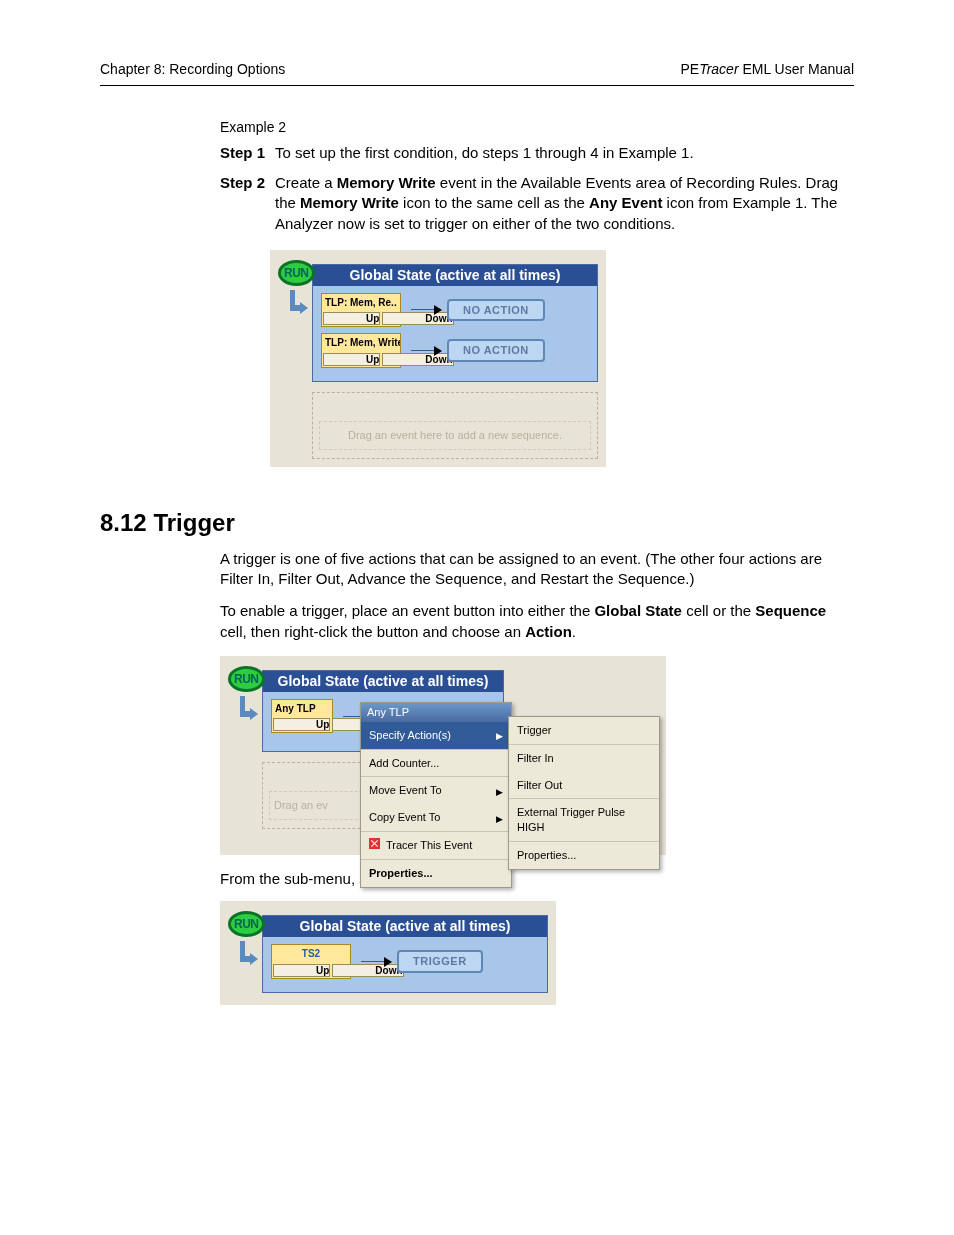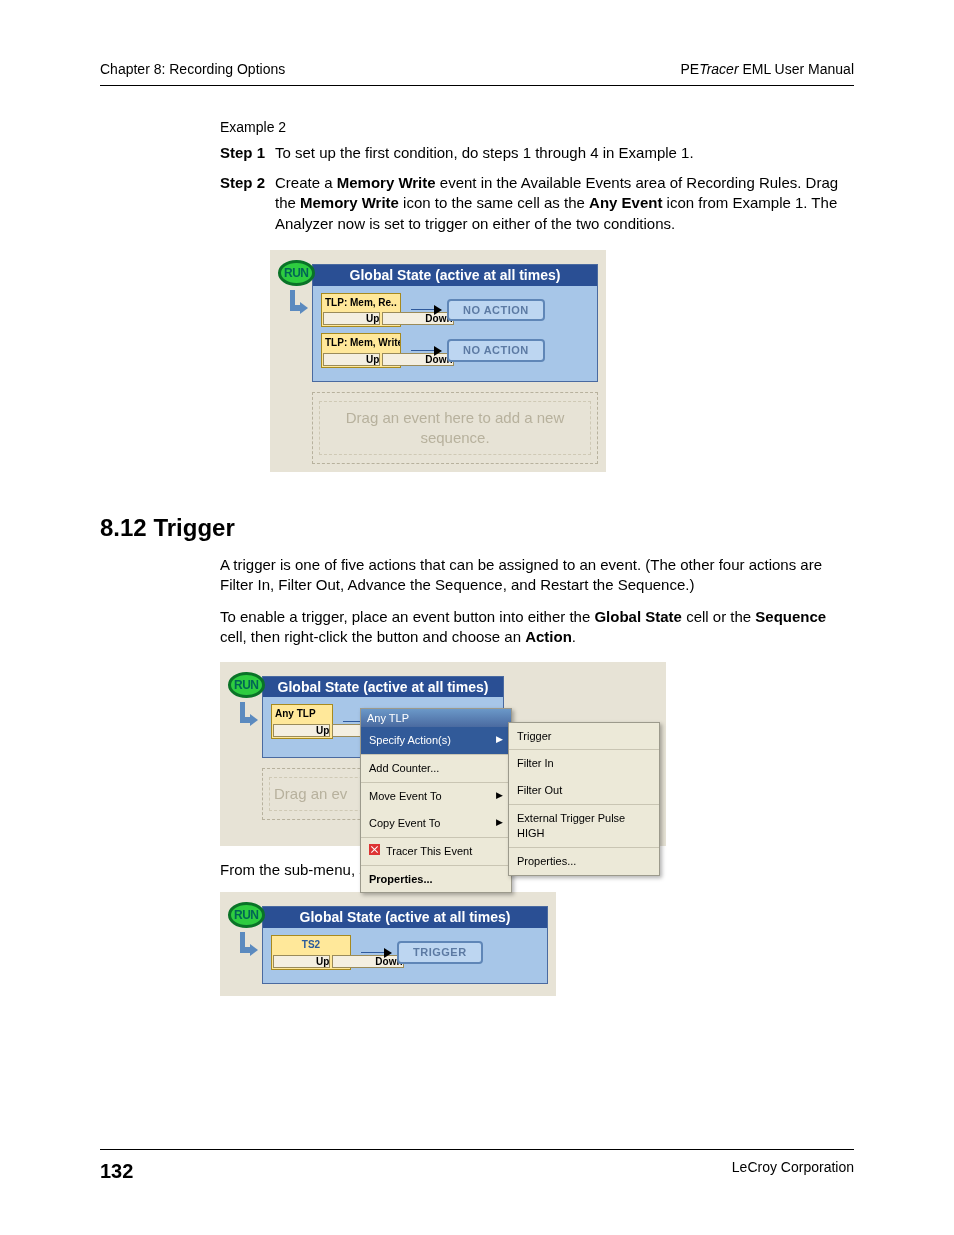--- a/index.html
+++ b/index.html
@@ -115,21 +115,21 @@
     padding: 2px 14px;
     border-radius: 4px;
     letter-spacing: 0.5px;
   }
   .dropzone {
     margin: 10px 0 0 34px;
     border: 1px dashed #b7b19d;
     padding: 8px 6px;
     background:#e7e3d6;
   }
-  .dropzone .placeholder { text-align: center; font-size: 15px; color: #b7b19d; border:1px dashed #cfc9b5; padding:6px 4px;}
+  .dropzone .placeholder { text-align: center; font-size: 11px; color: #b7b19d; border:1px dashed #cfc9b5; padding:6px 4px;margin-top:20px;}
 
   .enter-arrow{
     position:absolute; left:20px; top:40px;
   }
   .enter-arrow svg{ display:block;}
 
   
   .fig2wrap { margin: 14px 0 0 0; }
   .fig2 {
     width: 430px;
@@ -149,21 +149,21 @@
     z-index:3;
   }
   .menu .title {
     background: linear-gradient(#6b98c8,#4a6aa0);
     color: #fff;
     font-size: 11px;
     padding: 2px 6px;
   }
   .menu .item {
     padding: 6px 8px;
-    display:flex; align-items:flex-start; justify-content:space-between;
+    display:flex; align-items:flex-end; justify-content:space-between;
   }
   .menu .item.hl { background: #315a99; color:#fff; }
   .menu .sep { border-top: 1px solid #c9c5b3; margin: 0; }
   .menu .tri{ font-size:9px; color:inherit; }
   .delicon{ width:11px;height:11px; background:#d33; display:inline-block; margin-right:6px; position:relative;}
   .delicon::before,.delicon::after{ content:""; position:absolute; left:1px; right:1px; top:5px; height:1px; background:#fff;}
   .delicon::before{ transform:rotate(45deg);} .delicon::after{ transform:rotate(-45deg);}
 
   .submenu{
     position:absolute; top:60px; left:288px;
@@ -369,18 +369,14 @@
             </div>
             <div class="arrow-link"></div>
             <div class="action-pill">TRIGGER</div>
           </div>
         </div>
       </div>
     </div>
 
   </div>
 
-  <div class="ftr">
-    <div class="pn">132</div>
-    <div>LeCroy Corporation</div>
-  </div>
 
 </div>
 
 </body></html>

